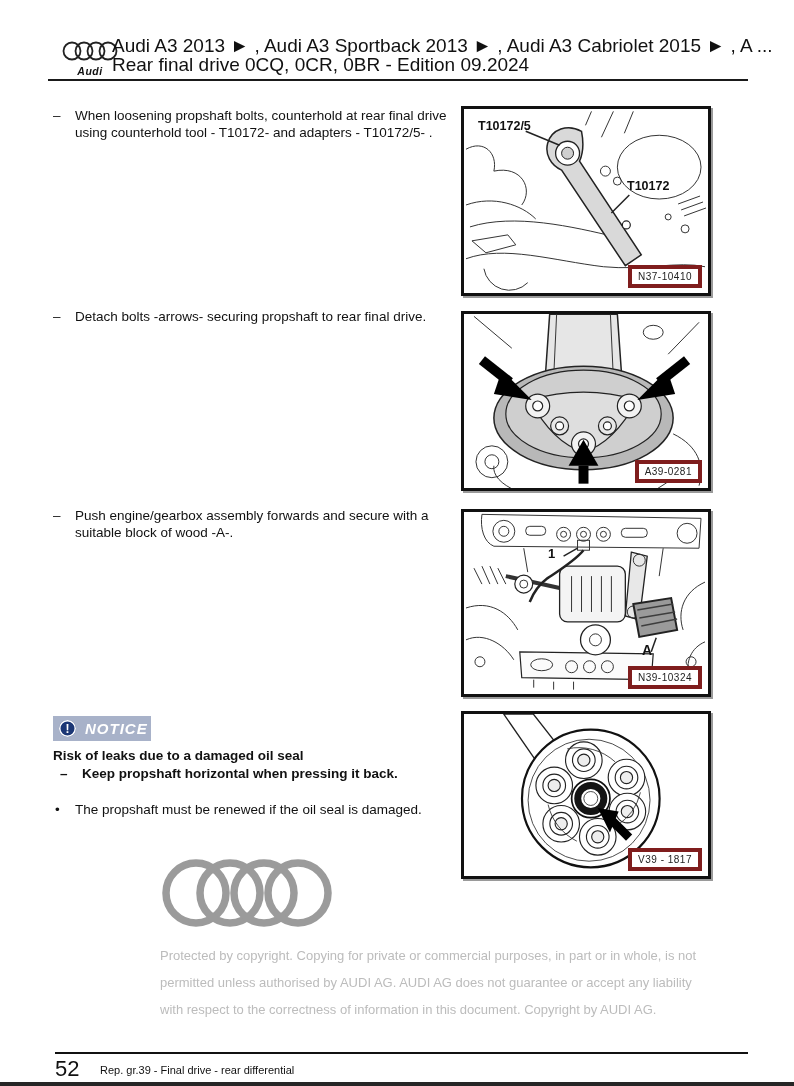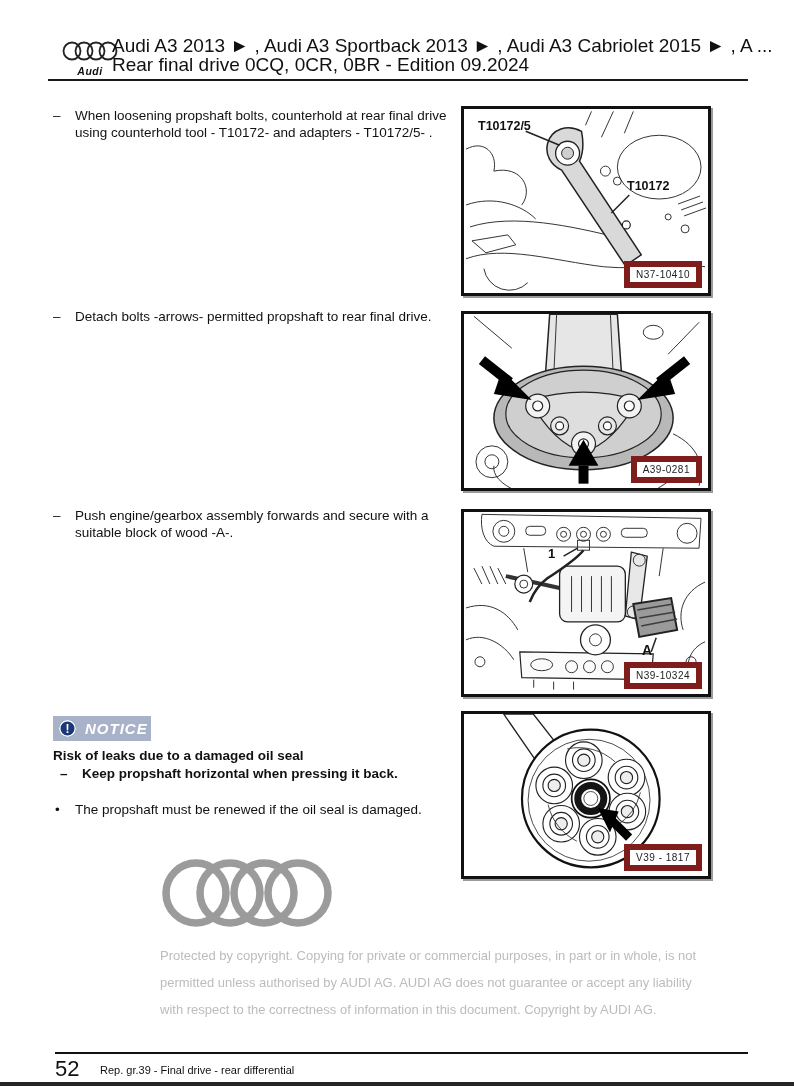--- a/index.html
+++ b/index.html
@@ -15,21 +15,21 @@
   
   .instruction { position:absolute; left:53px; width:400px; display:flex; font-size:13.5px; line-height:17px; }
   .instruction .dash { width:22px; flex:0 0 22px; }
   .i1 { top:107px; } .i2 { top:308px; } .i3 { top:507px; }
 
   
   .fig { position:absolute; left:461px; width:250px; border:3px solid #111; background:#fff; box-shadow:2px 2px 0 #9a9a9a; }
   .f1 { top:106px; height:190px; } .f2 { top:311px; height:180px; }
   .f3 { top:509px; height:188px; } .f4 { top:711px; height:168px; }
   .fig svg { position:absolute; left:0; top:0; width:100%; height:100%; }
-  .fig-code { position:absolute; right:6px; bottom:5px; border:6px solid #7f1d1d; background:#fff; padding:0 6px; font-size:10px; letter-spacing:0.5px; color:#222; line-height:15px; }
+  .fig-code { position:absolute; right:6px; bottom:5px; border:4px solid #7f1d1d; background:#fff; padding:0 6px; font-size:10px; letter-spacing:0.5px; color:#222; line-height:15px; }
   .fig-label { position:absolute; font-weight:bold; color:#111; }
   .lbl-t5 { left:14px; top:10px; font-size:12.5px; }
   .lbl-t  { left:163px; top:70px; font-size:12.5px; }
   .lbl-1  { left:84px; top:34px; font-size:13px; }
   .lbl-a  { left:178px; top:130px; font-size:14px; }
 
   .ln { stroke:#333; fill:none; stroke-width:1; }
   .ln2 { stroke:#222; fill:none; stroke-width:1.5; }
 
   
@@ -74,21 +74,21 @@
     <div>Rear final drive 0CQ, 0CR, 0BR - Edition 09.2024</div>
   </div>
   <div class="header-rule"></div>
 
   <div class="instruction i1">
     <span class="dash">–</span>
     <span>When loosening propshaft bolts, counterhold at rear final drive using counterhold tool - T10172- and adapters - T10172/5- .</span>
   </div>
   <div class="instruction i2">
     <span class="dash">–</span>
-    <span>Detach bolts -arrows- permitted propshaft to rear final drive.</span>
+    <span>Detach bolts -arrows- securing propshaft to rear final drive.</span>
   </div>
   <div class="instruction i3">
     <span class="dash">–</span>
     <span>Push engine/gearbox assembly forwards and secure with a suitable block of wood -A-.</span>
   </div>
 
   <div class="fig f1">
     <svg viewBox="0 0 245 184">
       <ellipse class="ln" cx="196" cy="58" rx="42" ry="32"></ellipse>
       <path class="ln" d="M150,2 l-12,26 M170,2 l-9,22 M128,2 l-6,14"></path>

